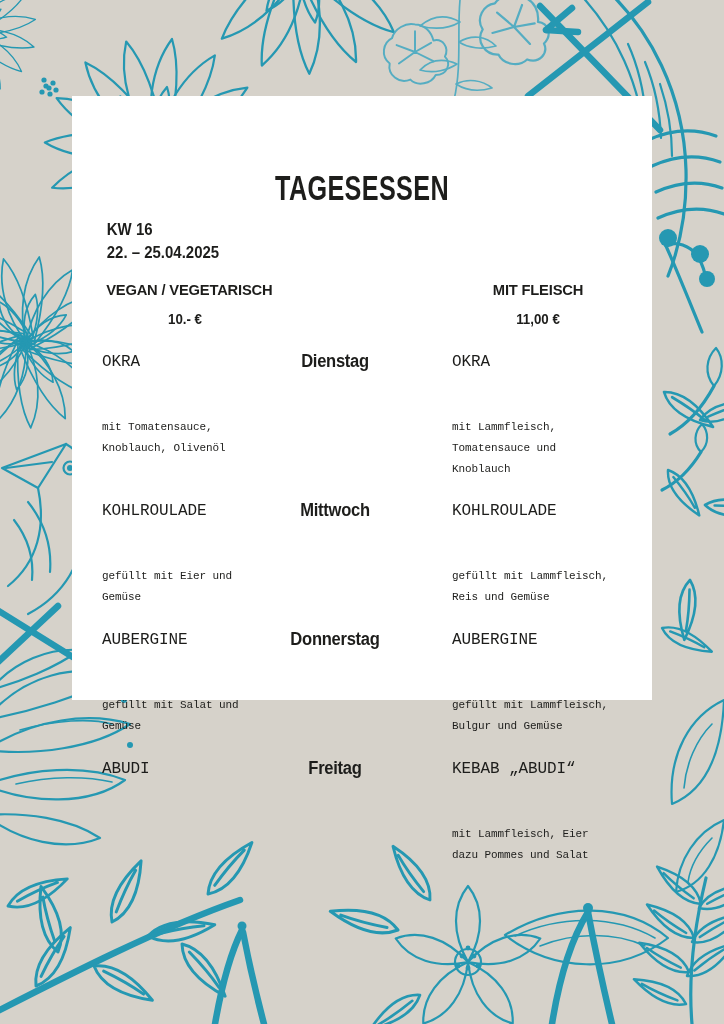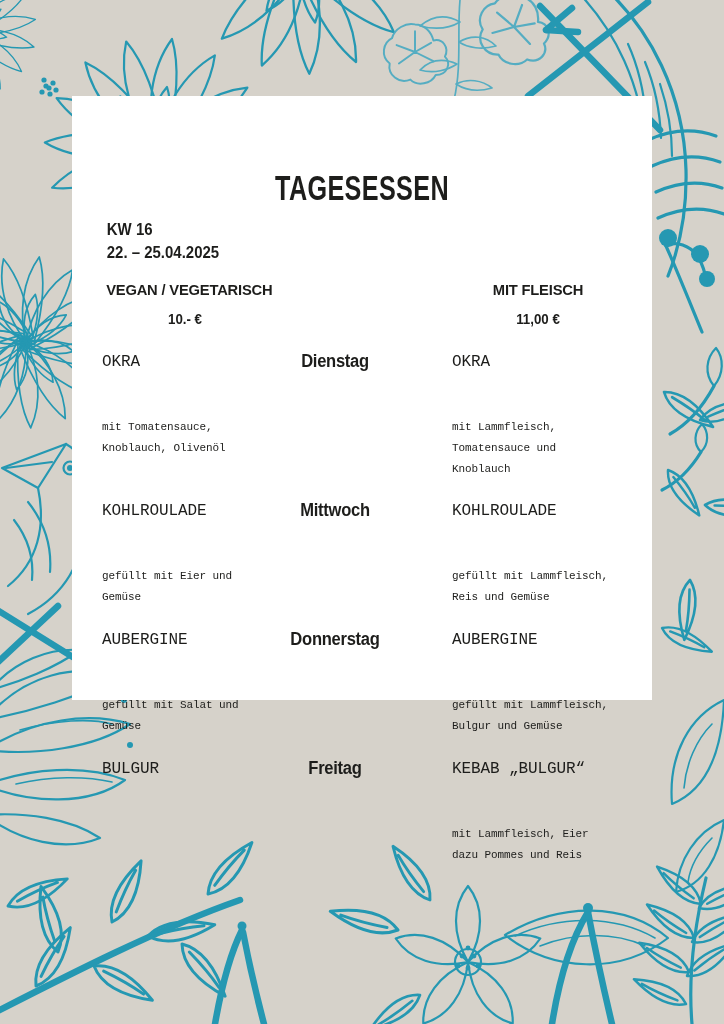--- a/index.html
+++ b/index.html
@@ -323,22 +323,22 @@
     <div class="day">Donnerstag</div>
     <div class="dish meat">
       <div class="dish-name">AUBERGINE</div>
       <div class="dish-desc">gefüllt mit Lammfleisch,
 Bulgur und Gemüse</div>
     </div>
   </div>
 
   <div class="row row-4">
     <div class="dish vegan">
-      <div class="dish-name">BULGUR</div>
+      <div class="dish-name">ABUDI</div>
     </div>
     <div class="day">Freitag</div>
     <div class="dish meat">
-      <div class="dish-name">KEBAB „BULGUR“</div>
+      <div class="dish-name">KEBAB „ABUDI“</div>
       <div class="dish-desc">mit Lammfleisch, Eier
-dazu Pommes und Reis</div>
+dazu Pommes und Salat</div>
     </div>
   </div>
 </div>
 
 </body></html>

